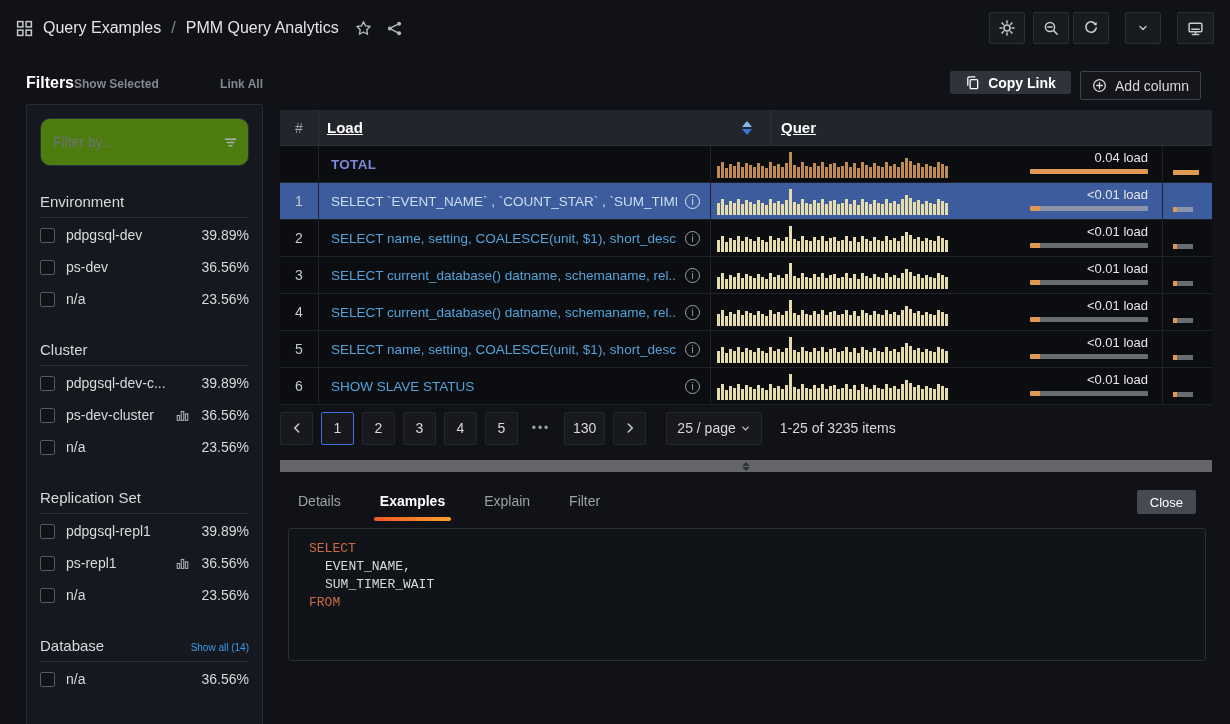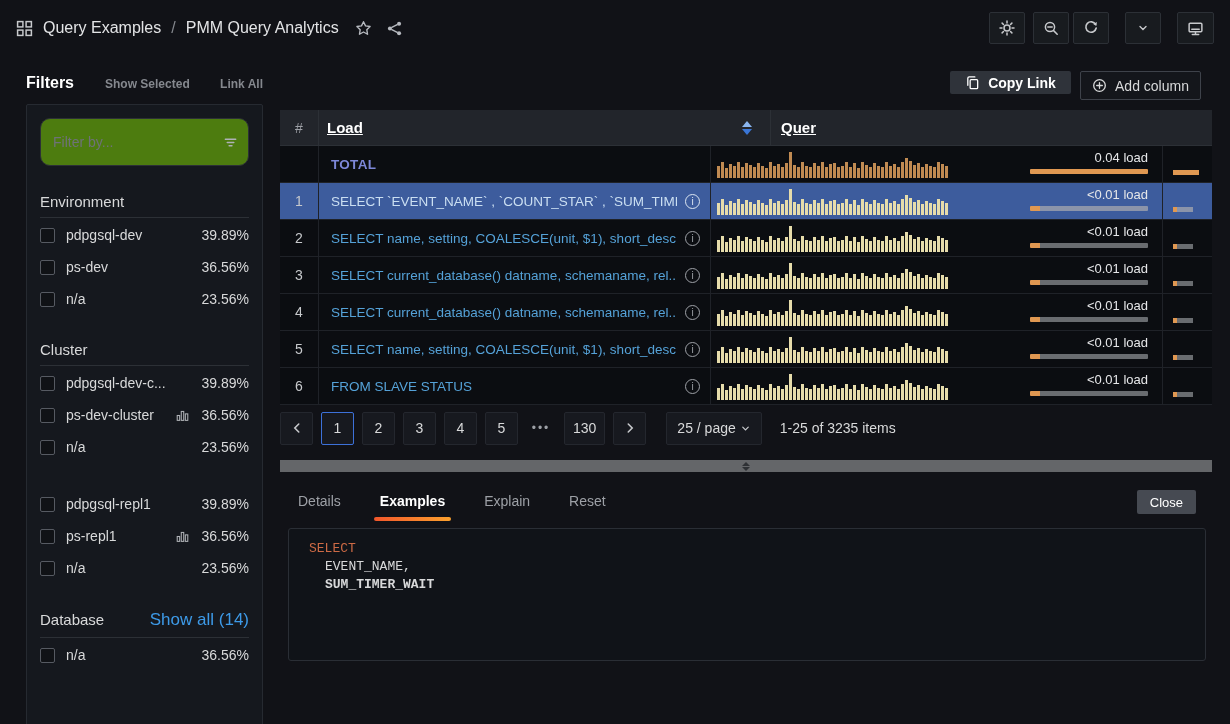--- a/index.html
+++ b/index.html
@@ -22,33 +22,33 @@
     gap:8px; background:#181b1f; border:1px solid #2c3036; border-radius:2px; color:#c7c9cc;
     padding:0 9px; cursor:pointer; }
   .nav-btn.time { font-weight:700; font-size:14px; color:#d8d9da; padding:0 12px; }
   .mr8{margin-right:8px;} .mr16{margin-right:16px;} .mr4{margin-right:4px;}
 
   
   .filters-head { position:absolute; left:26px; top:74px; width:237px; height:24px;
     display:flex; align-items:baseline; }
   .filters-title { font-size:16px; font-weight:700; color:#ffffff; }
   .filters-link { font-size:12px; font-weight:700; color:#85888e; cursor:pointer; }
-  .filters-link.a { margin-left:31px; } .filters-link.b { margin-left:auto; }
+  .filters-link.a { } .filters-link.b { margin-left:auto; }
   .filter-panel { position:absolute; left:26px; top:104px; width:237px; height:640px;
     background:#15181e; border:1px solid #262a31; border-radius:2px; padding:13px 13px 0 13px; overflow:hidden; }
   .filter-input-wrap { height:48px; border:1px solid #2c3036; background:#4d7c0f; border-radius:10px;
     display:flex; align-items:center; padding:0 10px; gap:8px; }
   .filter-input { flex:1; background:transparent; border:0; outline:none; color:#d8d9da;
     font-size:14px; font-family:"Liberation Sans",sans-serif; min-width:0; }
   .filter-input::placeholder { color:#6e7278; }
   .f-group { margin-top:27px; }
   .f-group-head { display:flex; justify-content:space-between; align-items:baseline;
     border-bottom:1px solid #2c3036; padding-bottom:7px; }
   .f-group-title { font-size:15px; color:#d8d9da; }
-  .f-group-link { font-size:17px; color:#3d9ae8; cursor:pointer; }
+  .f-group-link { font-size:10px; color:#3d9ae8; cursor:pointer; }
   .f-item { display:flex; align-items:center; height:30px; gap:11px; font-size:14px; margin-top:2px; }
   .f-check { width:15px; height:15px; border:1px solid #565a62; border-radius:2px;
     background:#101216; flex:none; cursor:pointer; }
   .f-label { flex:1; color:#d8d9da; white-space:nowrap; overflow:hidden; }
   .f-pct { color:#d8d9da; }
   .f-chart-icon { margin-right:2px; }
 
   
   .btn-copylink { position:absolute; left:950px; top:71px; height:23px; width:121px;
     background:#2f333a; border:none; border-radius:2px; color:#ffffff; font-weight:700; font-size:14px;
@@ -307,20 +307,23 @@
           </span>
           <span class="f-pct">36.56%</span>
         </div>
         <div class="f-item">
           <span class="f-check"></span>
           <span class="f-label">n/a</span>
           <span class="f-pct">23.56%</span>
         </div>
       </div>
       <div class="f-group">
+        <div class="f-group-head">
+          <div class="f-group-title">Replication Set</div>
+        </div>
         <div class="f-item">
           <span class="f-check"></span>
           <span class="f-label">pdpgsql-repl1</span>
           <span class="f-pct">39.89%</span>
         </div>
         <div class="f-item">
           <span class="f-check"></span>
           <span class="f-label">ps-repl1</span>
           <span class="icon f-chart-icon">
             <svg width="13" height="13" viewBox="0 0 16 16">
@@ -877,21 +880,21 @@
         <div class="col-qc">
           <div class="qc-bar">
             <b class="seg-o" style="width: 4px;"></b>
             <b class="seg-g" style="width: 16px;"></b>
           </div>
         </div>
       </div>
       <div class="t-row">
         <div class="col-num">6</div>
         <div class="col-query">
-          <span class="q-text">FROM SLAVE STATUS</span>
+          <span class="q-text">SHOW SLAVE STATUS</span>
           <span class="info-i">i</span>
         </div>
         <div class="col-load">
           <div class="spark spark-row">
             <i style="height: 45%;"></i>
             <i style="height: 60%;"></i>
             <i style="height: 40%;"></i>
             <i style="height: 55%;"></i>
             <i style="height: 48%;"></i>
             <i style="height: 62%;"></i>
@@ -998,22 +1001,23 @@
 <div class="resizer">
     <b class="up"></b>
     <b class="down"></b>
   </div>
 
 <div class="tabs-row">
   <span style="display:flex;align-items:center;" id="tabs-container">
       <div class="tab">Details</div>
       <div class="tab active">Examples</div>
       <div class="tab">Explain</div>
-      <div class="tab">Reset</div>
+      <div class="tab">Filter</div>
     </span>
   <button class="btn-close">Close</button>
 </div>
 
 <div class="sql-panel">
     <div class="code-line kw" style="padding-left: 0px;">SELECT</div>
     <div class="code-line" style="padding-left: 16px;">EVENT_NAME,</div>
-    <div class="code-line" style="padding-left: 16px; font-weight: bold;">SUM_TIMER_WAIT</div>
+    <div class="code-line" style="padding-left: 16px;">SUM_TIMER_WAIT</div>
+    <div class="code-line kw" style="padding-left: 0px;">FROM</div>
   </div>
 
 </body></html>

